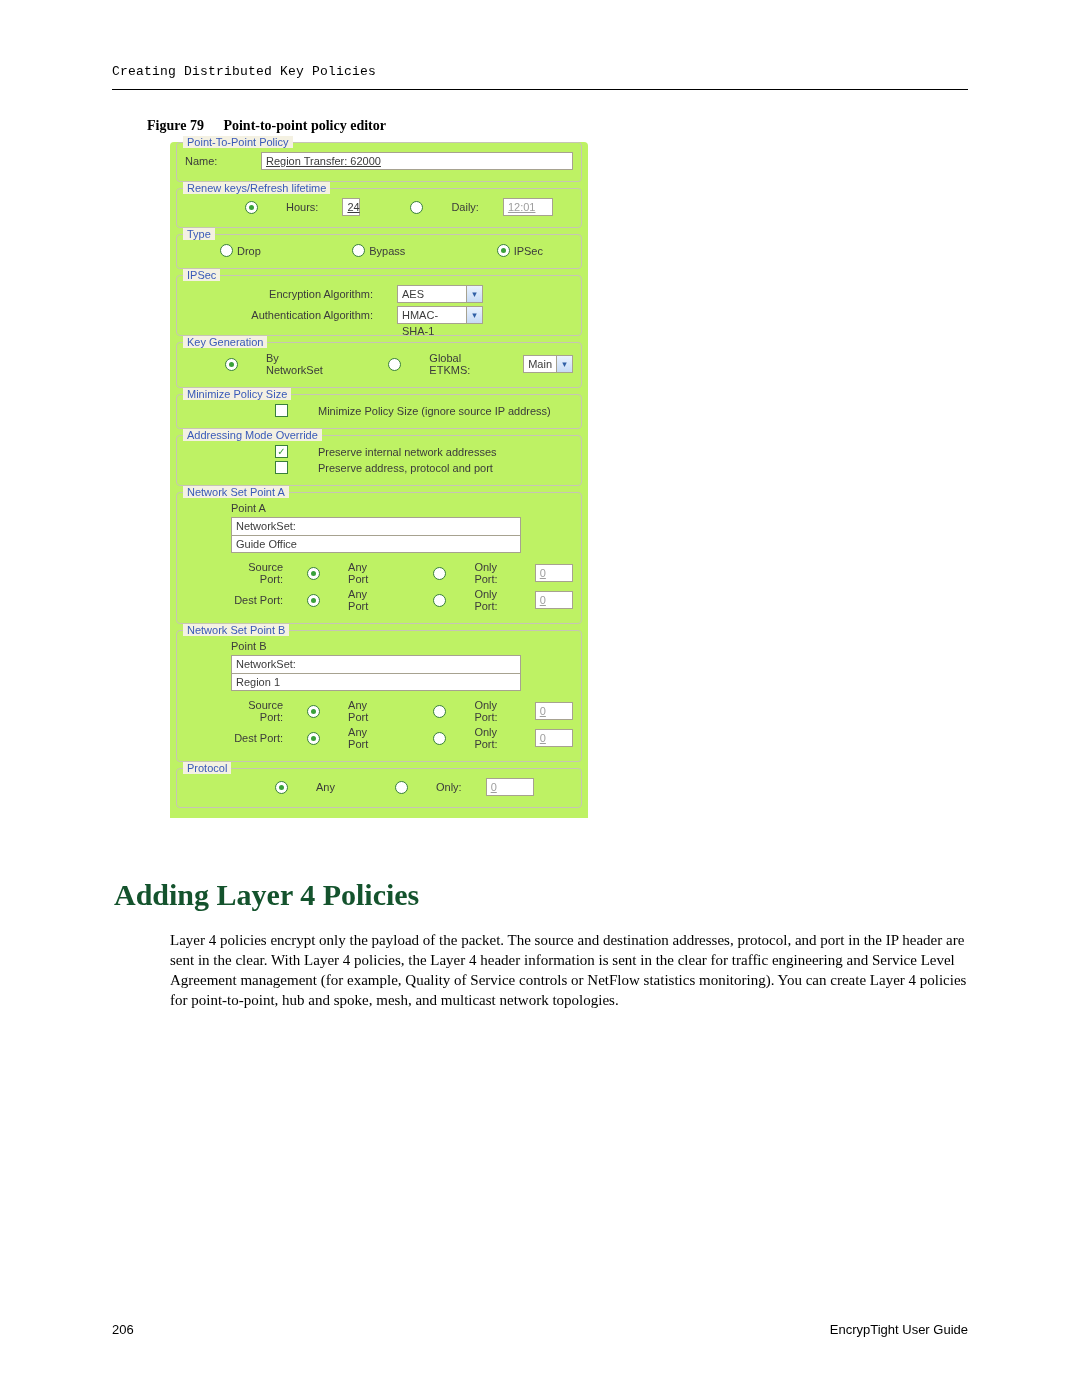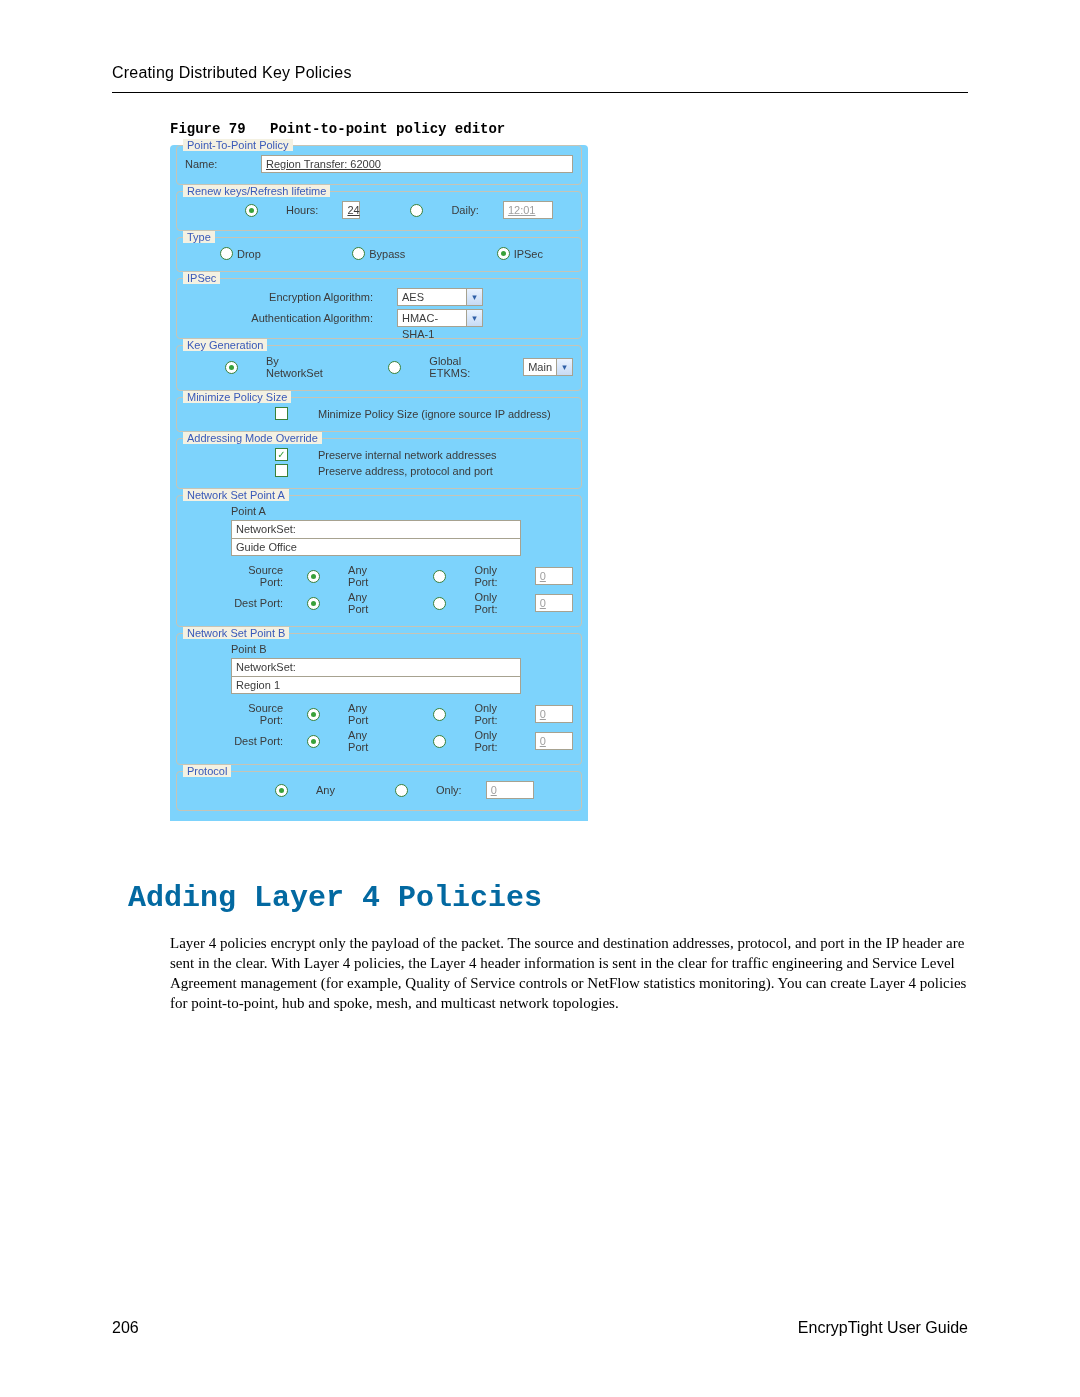--- a/index.html
+++ b/index.html
@@ -11,44 +11,44 @@
   }
   .page {
     width: 1080px;
     height: 1397px;
     margin: 0 auto;
     position: relative;
     box-sizing: border-box;
     padding: 64px 112px 0 112px;
   }
   .header-line {
-    font-family: Liberation Sans, sans-serif;
-    font-size: 16px;
+    font-family: Liberation Mono, monospace;
+    font-size: 13px;
     color: #000;
     letter-spacing: 0.2px;
   }
   .rule {
     border: none;
     border-top: 1px solid #000;
     margin: 10px 0 28px 0;
   }
   .fig-head {
-    font-family: Liberation Mono, monospace;
+    font-family: Liberation Serif, serif;
     font-size: 14px;
-    margin-left: 58px;
+    margin-left: 35px;
     margin-bottom: 8px;
   }
   .fig-head .fignum { font-weight: bold; margin-right: 16px; }
   .fig-head .figcap { font-weight: bold; }
 
   
   .editor {
     margin-left: 58px;
     width: 418px;
-    background: #7dd3fc;
+    background: #bef264;
     font-family: Tahoma, Arial, sans-serif;
     font-size: 11px;
     color: #3b3b3b;
     border-top-left-radius: 4px;
     border-top-right-radius: 4px;
   }
   .fs {
     border: 1px solid #c7c4b5;
     border-radius: 4px;
     margin: 6px 6px 0 6px;
@@ -96,40 +96,40 @@
     background:#fff; border:1px solid #a7a290; padding:0 4px; height:18px;
     box-sizing:border-box; line-height:16px;
   }
   .droparrow {
     width:16px; height:18px; box-sizing:border-box; background:linear-gradient(#eaf3ff,#c7dbf5);
     border:1px solid #a7a290; border-left:none; display:flex; align-items:center; justify-content:center;
     font-size:9px; color:#2f5fa6;
   }
   .grp { display:flex;border-radius:8px; }
   .section-heading {
-    font-family: Liberation Mono, monospace;
+    font-family: Liberation Serif, serif;
     font-size: 30px;
     font-weight: bold;
-    color: #0369a1;
-    margin: 60px 0 18px 16px;
+    color: #14532d;
+    margin: 60px 0 18px 2px;
   }
   .body-para {
     font-family: "Times New Roman", Times, serif;
     font-size: 15px;
     line-height: 20px;
     margin-left: 58px;
     max-width: 800px;
   }
   .footer {
     position: absolute;
     bottom: 60px;
     left: 112px;
     right: 112px;
     font-family: Arial, Helvetica, sans-serif;
-    font-size: 16px;
+    font-size: 13px;
     display: flex;
     justify-content: space-between;
   }
 </style>
 </head>
 <body>
 
 <div class="page">
   <div class="header-line">Creating Distributed Key Policies</div>
   <hr class="rule">

